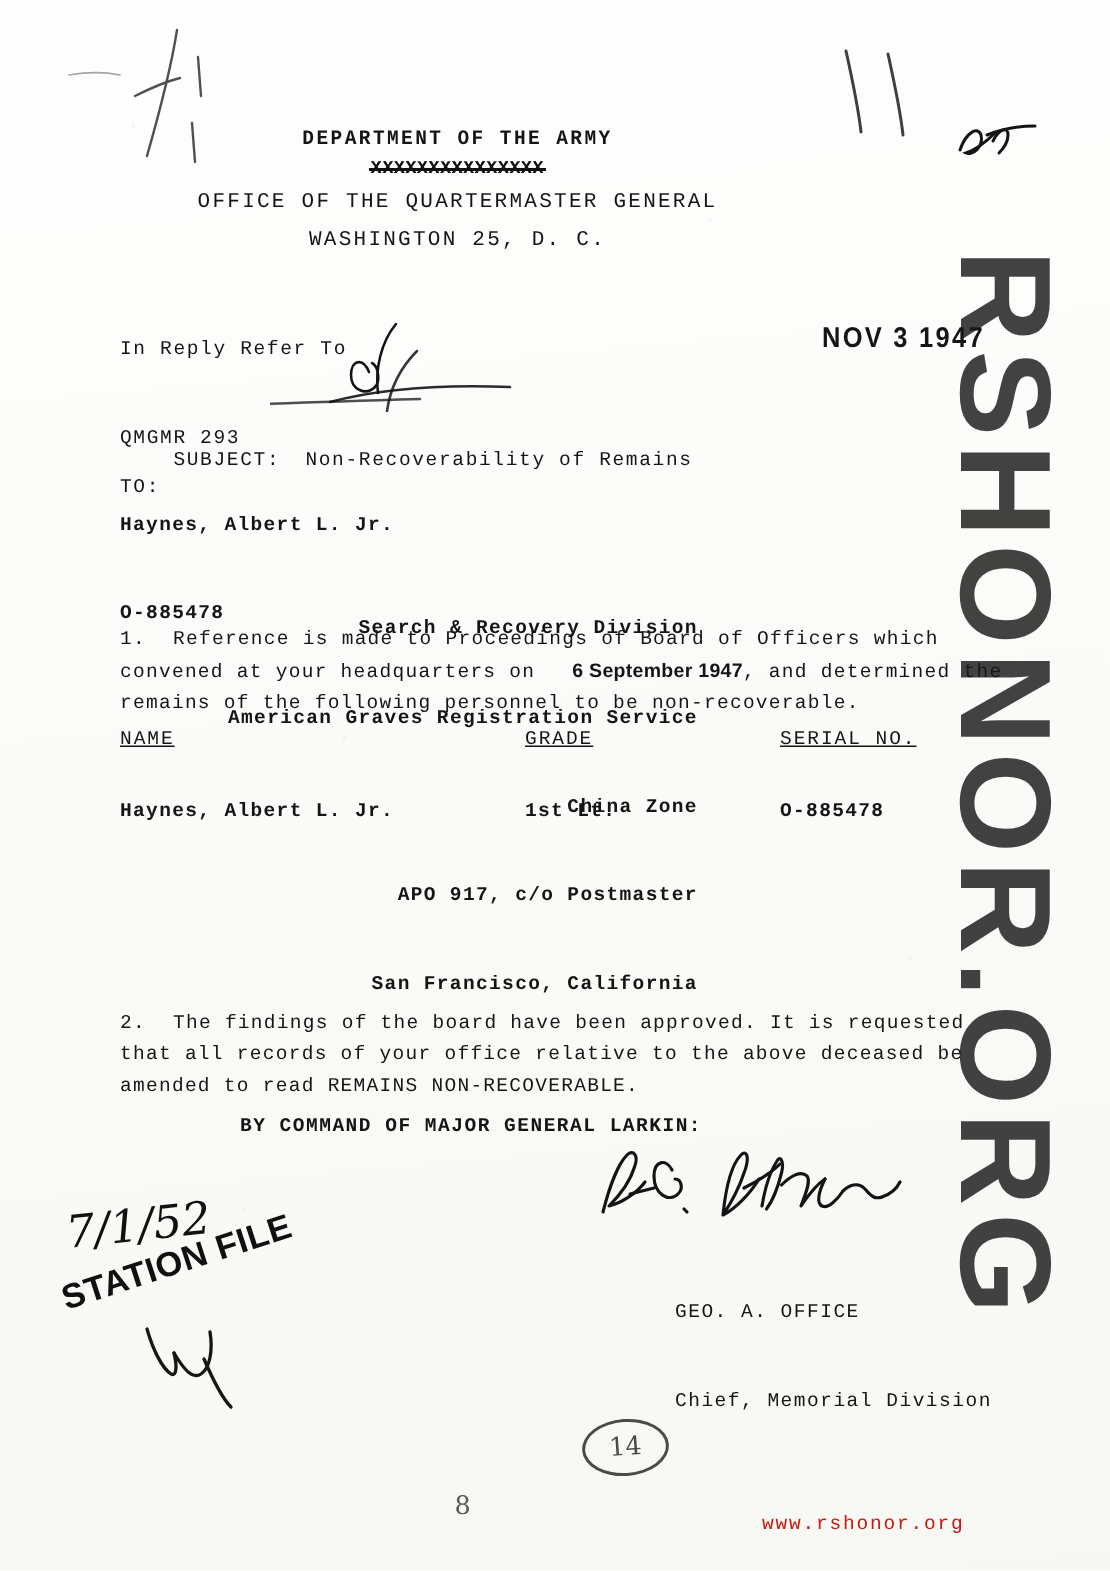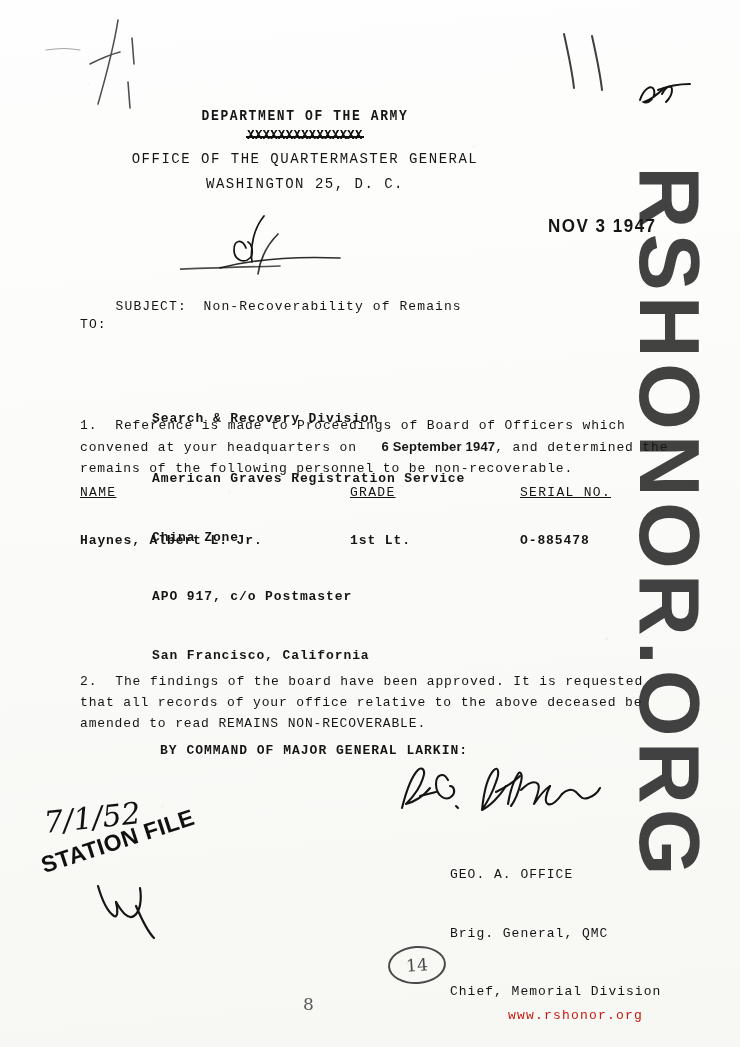--- a/index.html
+++ b/index.html
@@ -37,21 +37,21 @@
   .typed {
     font-family: "Liberation Mono", "DejaVu Sans Mono", monospace;
     letter-spacing: 0.6px;
     white-space: pre;
     line-height: 1.38;
   }
 
   
   #letterhead {
     position: absolute;
-    top: 108px;
+    top: 84px;
     left: 0;
     width: 610px;
     text-align: center;
   }
   #dept-line {
     font-size: 13px;
     font-weight: bold;
     letter-spacing: 1.6px;
     transform: scaleY(1.06);
   }
@@ -122,20 +122,21 @@
   }
   #subject-row .label { display: inline-block; width: 88px; }
 
   
   #to-row {
     position: absolute;
     top: 316px;
     left: 80px;
     font-size: 13px;
     letter-spacing: 1.1px;
+    text-align: right;
   }
   #to-label {
     position: absolute;
     top: 0; left: 0;
   }
   #to-lines {
     margin-left: 72px;
     font-weight: bold;
     letter-spacing: 0.9px;
     line-height: 1.52;
@@ -303,20 +304,26 @@
 
   <div id="paper-texture"></div>
 
   <div id="letterhead">
     <div id="dept-line" class="typed">DEPARTMENT OF THE ARMY</div>
     <div id="redacted-line" class="typed">XXXXXXXXXXXXXXX</div>
     <div id="office-line" class="typed">OFFICE OF THE QUARTERMASTER GENERAL</div>
     <div id="city-line" class="typed">WASHINGTON 25, D. C.</div>
   </div>
 
+  <div id="refblock" class="typed">
+    <div class="r1">In Reply Refer To</div>
+    <div class="r2">QMGMR 293</div>
+    <div class="r3">Haynes, Albert L. Jr.</div>
+    <div class="r4">O-885478</div>
+  </div>
 
   <div id="date-stamp">NOV 3  1947</div>
 
   <div id="subject-row" class="typed">
     <span class="label">SUBJECT:</span><span>Non-Recoverability of Remains</span>
   </div>
 
   <div id="to-row" class="typed">
     <span id="to-label">TO:</span>
     <div id="to-lines">
@@ -366,21 +373,20 @@
       <path d="M112 42 C114 30 118 18 122 12 C124 8 127 12 125 20 C122 32 118 40 115 44"></path>
       <path d="M125 28 C131 22 138 18 142 22 C145 26 140 36 138 42 C142 36 148 28 154 24"></path>
       <path d="M154 24 C150 32 148 40 152 42 C156 44 162 38 166 32"></path>
       <path d="M166 32 C170 28 176 26 180 30 C184 34 186 38 192 36"></path>
       <path d="M192 36 C198 34 202 30 204 26"></path>
     </g>
   </svg>
 
   <div id="sig-block" class="typed">
     <div>GEO. A. OFFICE</div>
-    <div>Brig. General, QMC</div>
     <div>Chief, Memorial Division</div>
   </div>
 
   <div id="watermark">
     <span>RSHONOR.ORG</span>
   </div>
 
   <div id="handwritten-date">7/1/52</div>
   <div id="station-file-stamp">STATION FILE</div>
   <div id="page-number">8</div>

